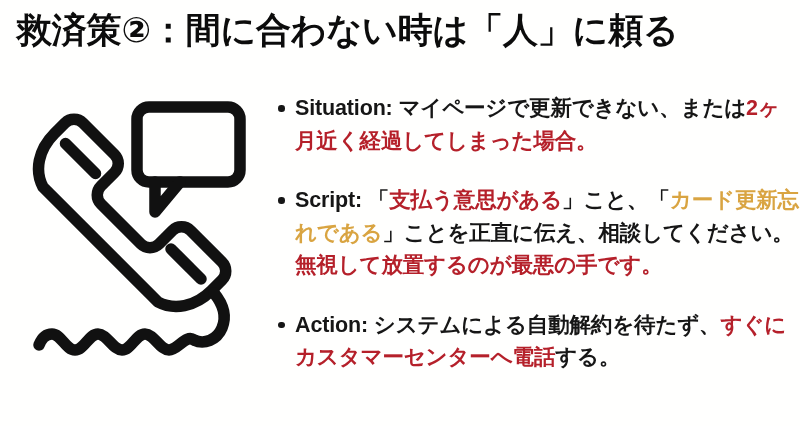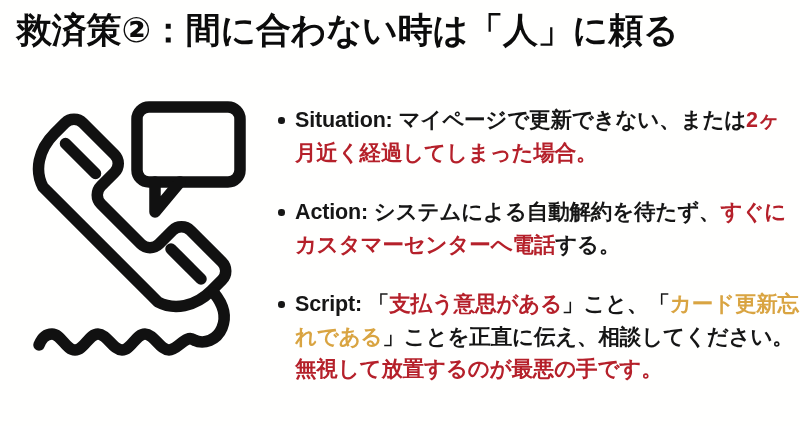--- a/index.html
+++ b/index.html
@@ -67,21 +67,21 @@
     position: absolute;
     left: 272px;
     top: 92px;
     width: 528px;
     height: 334px;
   }
 
   .bullet-item {
     position: relative;
     padding-left: 23px;
-    margin: 12px 0 27px 0;
+    margin: 0 0 27px 0;
     font-size: 21.5px;
     line-height: 32.5px;
     font-weight: 700;
     color: #161616;
     letter-spacing: -0.15px;
     text-align: left;
   }
   .bullet-item:last-child {
     margin-bottom: 0;
   }
@@ -159,22 +159,22 @@
 
   <div id="body-content">
 
     <div class="bullet-item">
       <span class="bullet-dot"></span>
       <span class="run label">Situation:</span><span class="run black"> マイページで更新できない、または</span><span class="run red">2ヶ月近く経過してしまった場合。</span>
     </div>
 
     <div class="bullet-item">
       <span class="bullet-dot"></span>
-      <span class="run label">Action:</span><span class="run black"> システムによる自動解約を待たず、</span><span class="run red">すぐにカスタマーセンターへ電話</span><span class="run black">する。</span>
+      <span class="run label">Script:</span><span class="run black"> 「</span><span class="run red">支払う意思がある</span><span class="run black">」こと、「</span><span class="run orange">カード更新忘れである</span><span class="run black">」ことを正直に伝え、相談してください。</span><span class="run red">無視して放置するのが最悪の手です。</span>
     </div>
 
     <div class="bullet-item">
       <span class="bullet-dot"></span>
-      <span class="run label">Script:</span><span class="run black"> 「</span><span class="run red">支払う意思がある</span><span class="run black">」こと、「</span><span class="run orange">カード更新忘れである</span><span class="run black">」ことを正直に伝え、相談してください。</span><span class="run red">無視して放置するのが最悪の手です。</span>
+      <span class="run label">Action:</span><span class="run black"> システムによる自動解約を待たず、</span><span class="run red">すぐにカスタマーセンターへ電話</span><span class="run black">する。</span>
     </div>
 
   </div>
 </div>
 
 </body></html>

